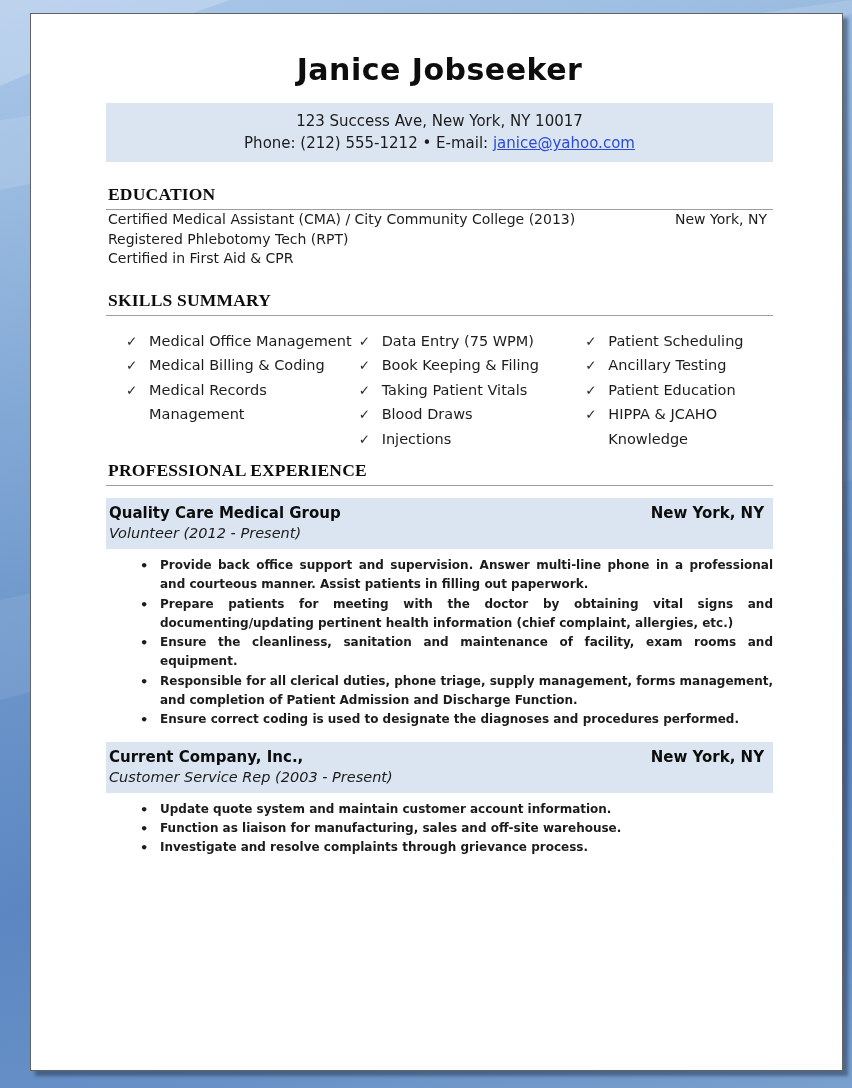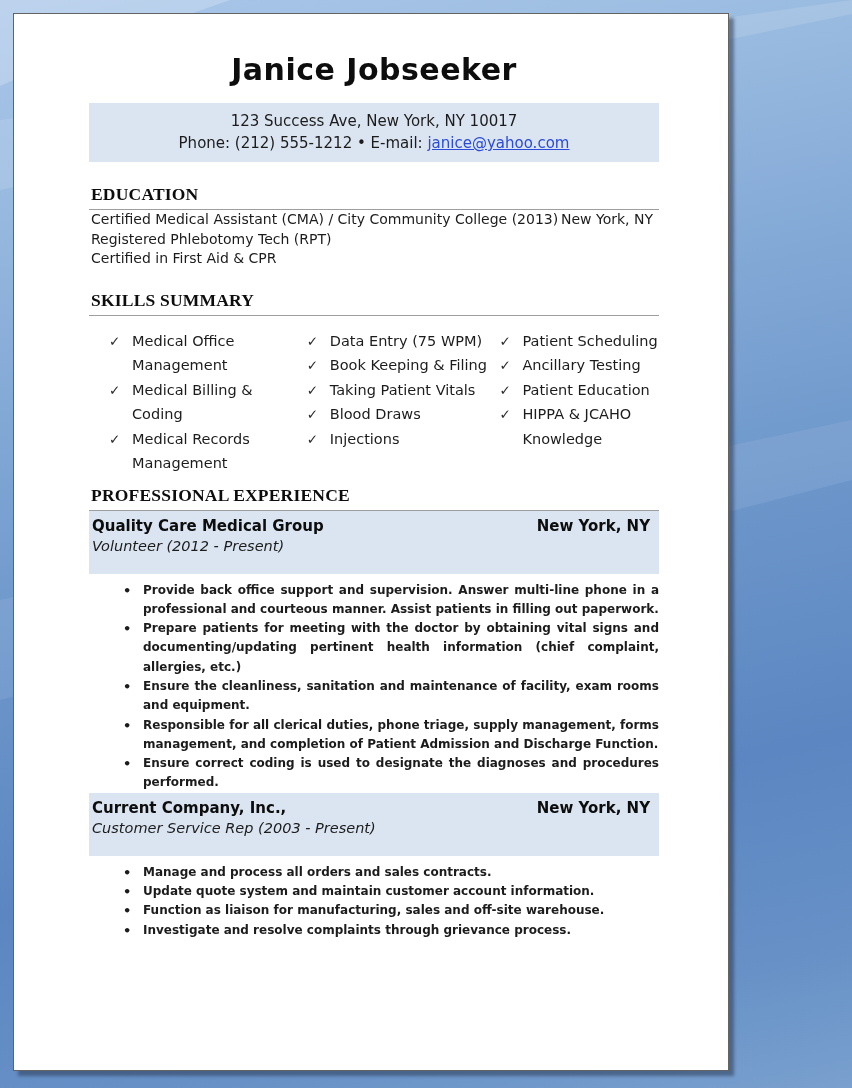--- a/index.html
+++ b/index.html
@@ -15,21 +15,21 @@
     background:rgba(255,255,255,0.22);
     clip-path:polygon(0 0,230px 0,60px 60px,0 86px);}
   .bg-streak.s2{left:0;top:0;width:852px;height:220px;
     background:rgba(255,255,255,0.12);
     clip-path:polygon(0 120px,852px 0,852px 14px,0 190px);}
   .bg-streak.s3{left:0;top:420px;width:852px;height:300px;
     background:rgba(255,255,255,0.08);
     clip-path:polygon(0 180px,852px 0,852px 60px,0 280px);}
 
   .page{
-    position:absolute;left:13px;top:13px;width:716px;height:1058px;
+    position:absolute;left:30px;top:13px;width:813px;height:1058px;
     background:#ffffff;border:1px solid #636363;box-sizing:border-box;
     box-shadow:5px 5px 3px rgba(44,60,88,0.55);
     padding:0 69px 0 75px;
   }
   .name{
     margin:38px 0 16px 0;text-align:center;
     font-size:30px;font-weight:bold;color:#0d0d0d;letter-spacing:0.5px;
   }
   .contact-band{
     background:#dbe5f1;text-align:center;
@@ -60,22 +60,22 @@
   .skills-grid{display:flex;margin:13px 0 0 20px;font-size:14.5px;line-height:24.5px;}
   .skills-col1{width:233px;}
   .skills-col2{width:227px;}
   .skills-col3{width:188px;}
   .skill{display:flex;}
   .check{flex:none;width:23px;color:#2e2e2e;font-size:13.5px;}
 
   .experience-title{margin-top:9px;}
   .job{margin-top:0;}
   .job-head{
-    background:#dbe5f1;
-    padding:5px 9px 18px 3px;line-height:20px;
+    background:#dbe5f1;margin-top:12px;
+    padding:5px 9px 6px 3px;line-height:20px;
   }
   .job-head-row{display:flex;justify-content:space-between;}
   .job-company{font-weight:bold;font-size:15px;color:#0d0d0d;}
   .job-loc{font-weight:bold;font-size:15px;color:#0d0d0d;white-space:nowrap;}
   .job-role{font-style:italic;font-size:14.5px;}
   .bullets{list-style:none;margin:7px 0 0 34px;padding:0;
     font-size:12px;line-height:19.3px;text-align:justify;font-weight:bold;}
   .bullets li{position:relative;padding-left:20px;}
   .bullets li::before{content:"\2022";position:absolute;left:0;top:0;font-size:13px;}
 </style>
@@ -200,21 +200,20 @@
 
     <div class="job">
       <div class="job-head">
         <div class="job-head-row">
           <span class="job-company">Current Company, Inc.,</span>
           <span class="job-loc">New York, NY</span>
         </div>
         <div class="job-role">Customer Service Rep (2003 - Present)</div>
       </div>
       <ul class="bullets">
-        <li>Manage and process all orders and sales contracts.</li>
         <li>Update quote system and maintain customer account information.</li>
         <li>Function as liaison for manufacturing, sales and off-site warehouse.</li>
         <li>Investigate and resolve complaints through grievance process.</li>
       </ul>
     </div>
   </div>
 
 </div>
 
 </body></html>

